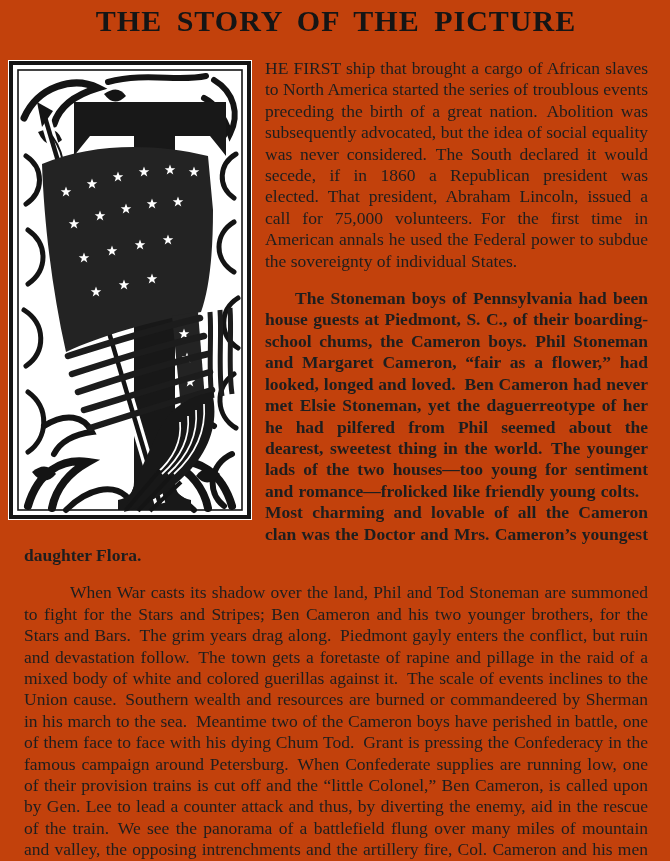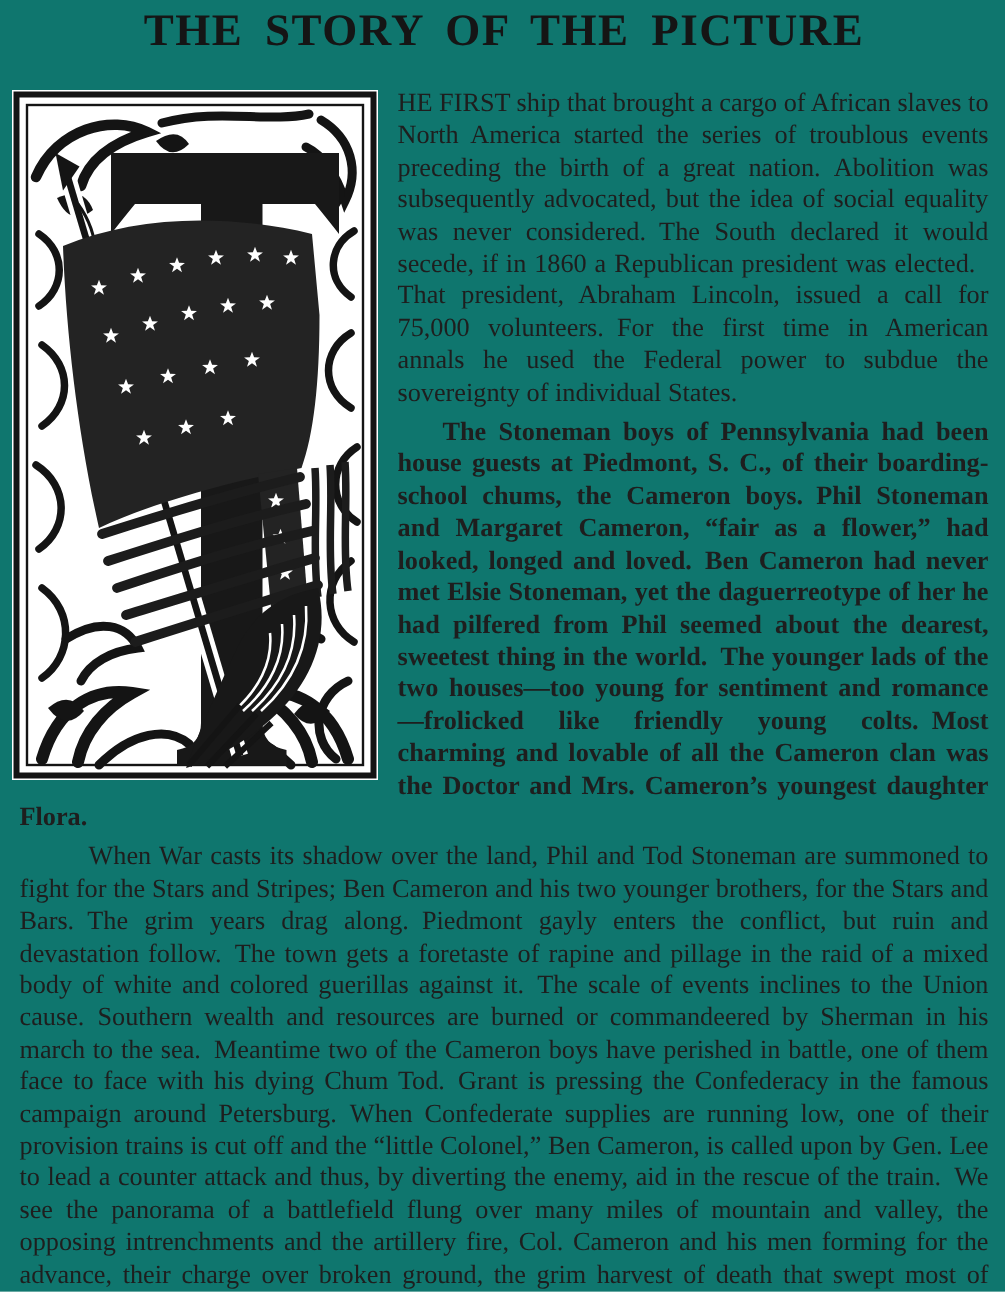--- a/index.html
+++ b/index.html
@@ -5,21 +5,21 @@
   html, body { margin: 0; padding: 0; }
   body {
     width: 670px; height: 861px;
     background: #fdfdfb;
     font-family: "Liberation Serif", "DejaVu Serif", serif;
   }
   .page {
     width: 670px; height: 861px;
     box-sizing: border-box;
     overflow: hidden;
-    background: #0f766e;
+    background: #c2410c;
     padding: 0 6px 0 8px;
   }
   .page-title {
     margin: 0;
     padding-top: 4px;
     font-size: 30px;
     font-weight: bold;
     text-align: center;
     letter-spacing: 1px;
     word-spacing: 6px;
@@ -27,21 +27,21 @@
     font-family: "Liberation Serif", "DejaVu Serif", serif;
   }
   .content { margin-top: 20px; }
   .illo {
     float: left;
     width: 244px; height: 460px;
     margin: 2px 13px 8px 0;
   }
   .illo svg { display: block; width: 244px; height: 460px; }
   p.body-par {
-    margin: 5px;
+    margin: 16px;
     font-size: 17.5px;
     line-height: 21.4px;
     text-align: justify;
     color: #1e1e1e;
   }
   p.indent-sm { text-indent: 30px; font-weight: bold; }
   p.indent-lg { text-indent: 46px; clear: left; }
 </style>
 </head>
 <body>

